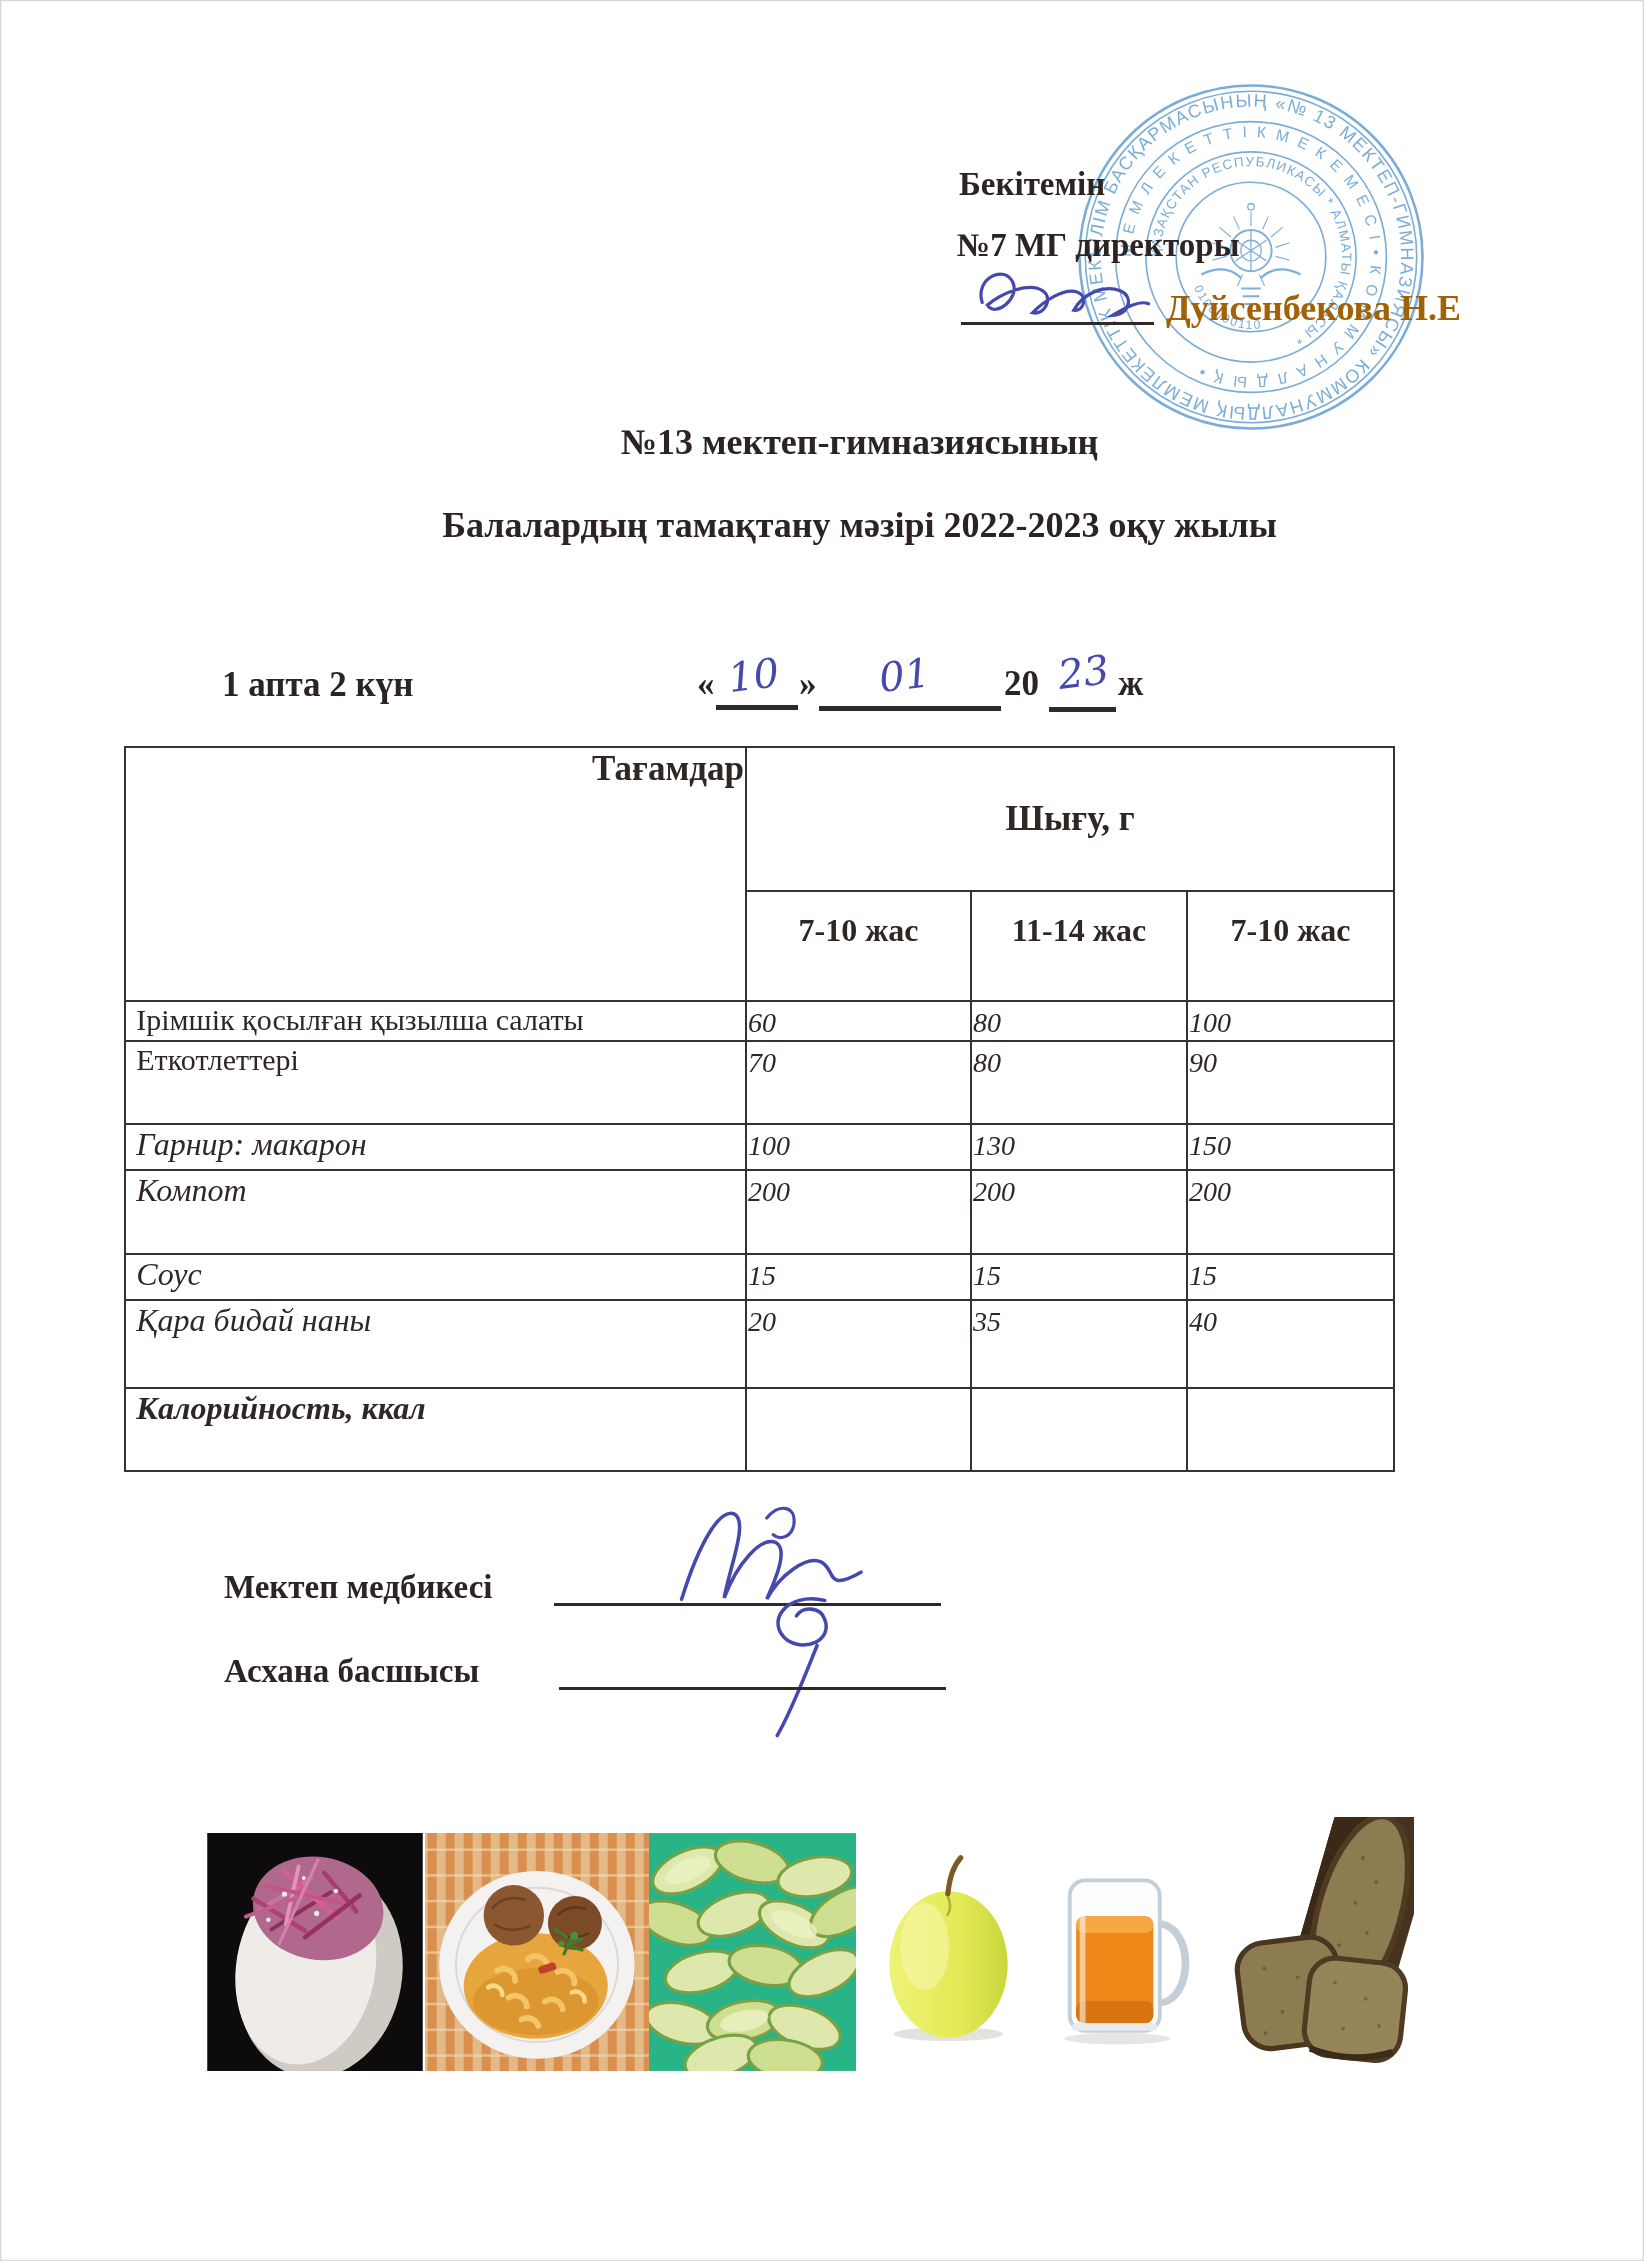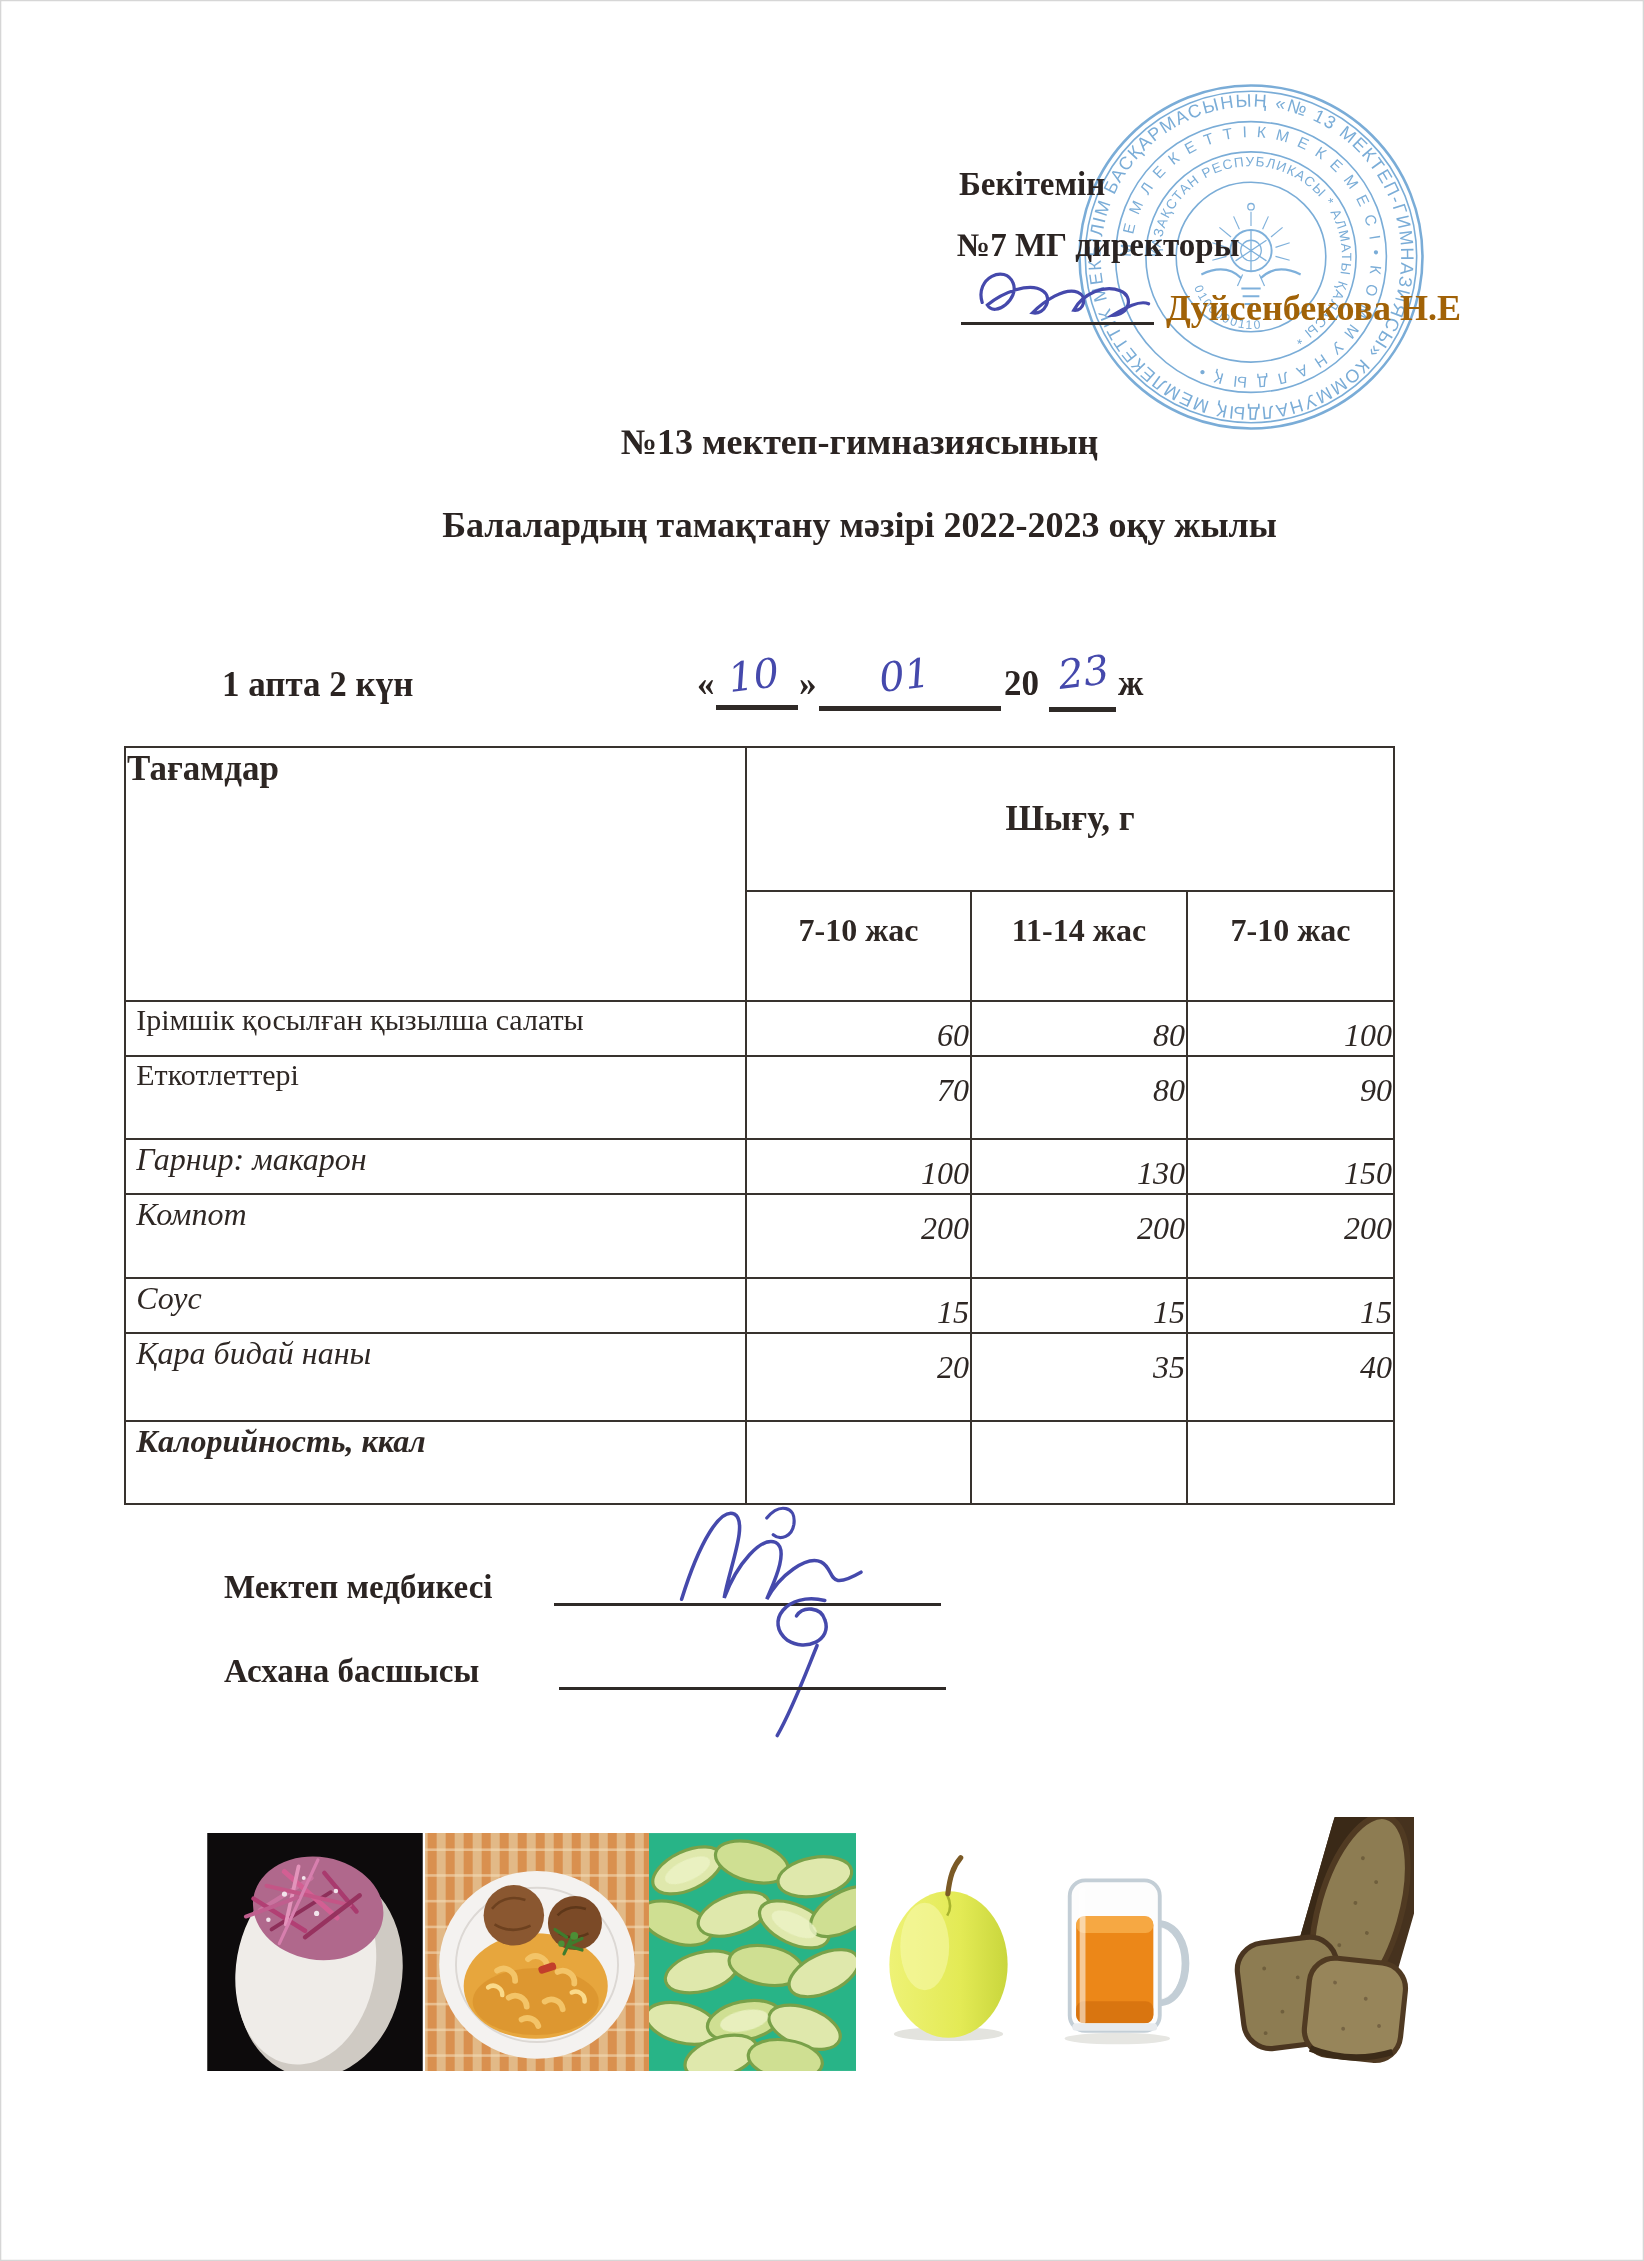--- a/index.html
+++ b/index.html
@@ -16,25 +16,25 @@
   
   .title{left:77px; width:1565px; text-align:center; font-size:36px; font-weight:bold; color:#2b2422;}
   
   .date-print{font-size:35px; font-weight:bold; color:#2b2422; white-space:nowrap;}
   .hand{font-family:"DejaVu Serif",serif; font-style:italic; color:#4549ac;
         font-size:40px; display:inline-block; transform:rotate(-7deg); white-space:nowrap;}
   .u-seg{background:#2f2a27; height:4.5px;}
   
   table.menu{border-collapse:collapse; table-layout:fixed; width:1270px; background:#fff;}
   table.menu td{border:2.6px solid #38322e; overflow:hidden;}
-  .c-dishes{vertical-align:top; text-align:left; font-weight:bold; font-size:35px;}
+  .c-dishes{vertical-align:top; text-align:right; font-weight:bold; font-size:35px;}
   .c-output{vertical-align:middle; text-align:center; font-weight:bold; font-size:35px;border-radius:20px;}
   .c-age{vertical-align:top; padding-top:14px; text-align:center; font-weight:bold; font-size:32px; line-height:1.5;}
   .nm{font-size:30px; padding:1.3px 10.3px; vertical-align:top; text-align:left;}
-  .val{font-size:32px; font-style:italic; text-align:right; vertical-align:top; padding-top:15px;}
+  .val{font-size:28px; font-style:italic; text-align:left; vertical-align:top; padding-top:5px;}
   tr.it .nm{font-style:italic; font-size:32px;}
   tr.bi .nm{font-style:italic; font-weight:bold; font-size:32px;}
   tr.rA{height:35px;} tr.rB{height:83px;} tr.rC{height:46px;} tr.rD{height:84px;}
   tr.rE{height:46px;} tr.rF{height:88px;} tr.rG{height:83px;}
   tr.hr1{height:144px;} tr.hr2{height:110px;}
   
   .sig-label{font-size:33px; font-weight:bold; color:#2b2422; white-space:nowrap;}
   
   .stamp-svg{opacity:.92;}
   

